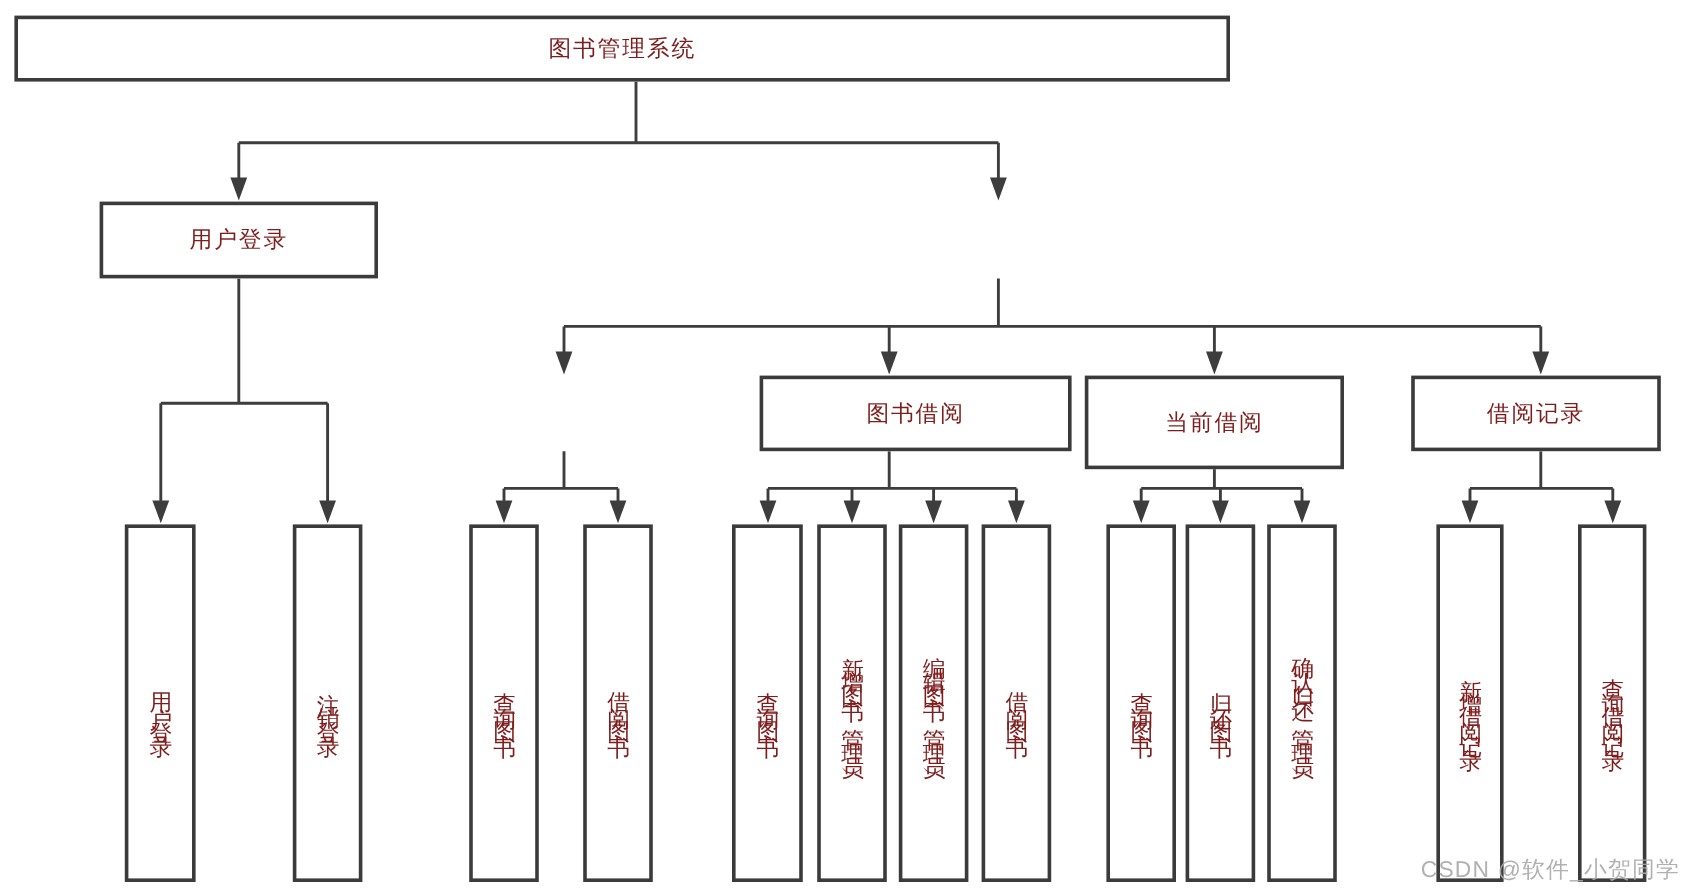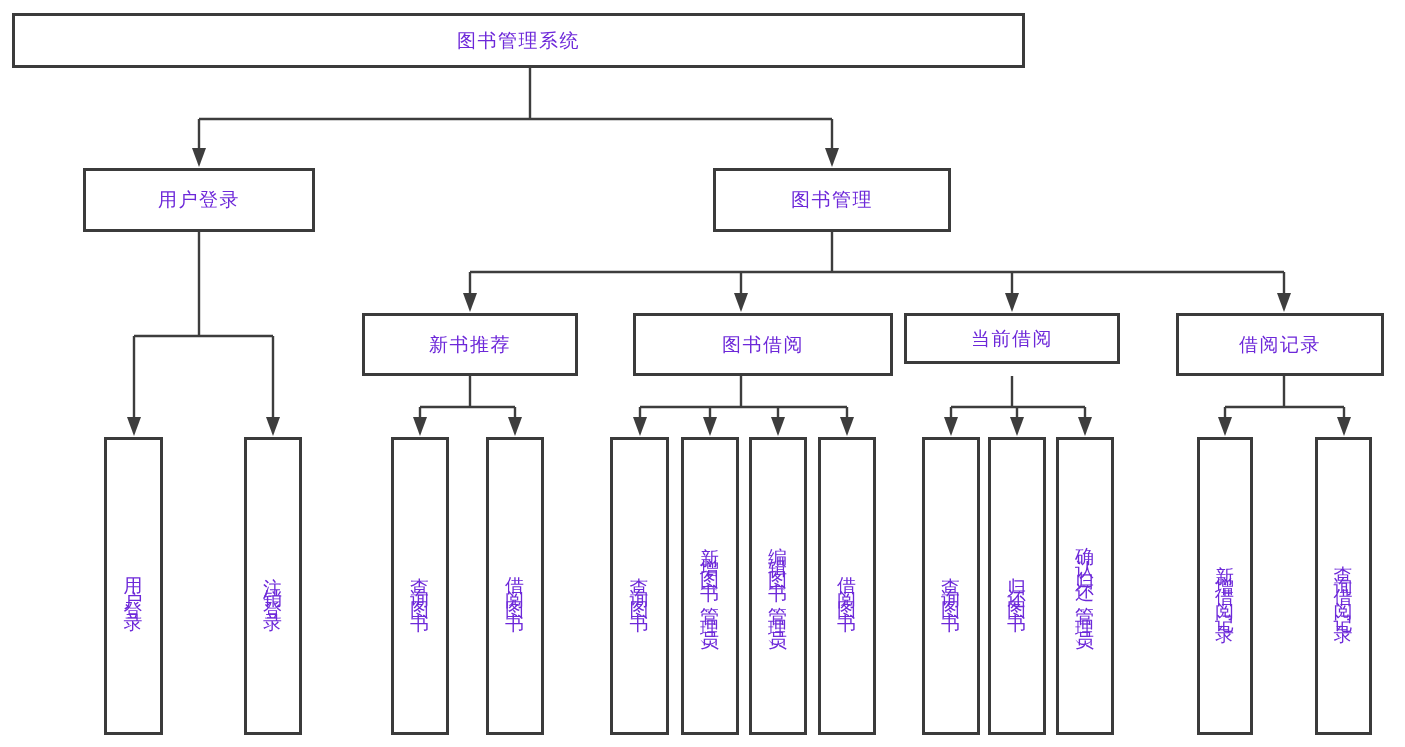--- a/index.html
+++ b/index.html
@@ -31,21 +31,21 @@
     position: absolute;
     box-sizing: border-box;
     border: 3px solid #3b3b3b;
     background: #ffffff;
     display: flex;
     align-items: center;
     justify-content: center;
     z-index: 1;
   }
   .node .lbl {
-    color: #6d28d9;
+    color: #7f1d1d;
     font-size: 19px;
     letter-spacing: 1.5px;
     white-space: nowrap;
   }
   .vnode .lbl {
     writing-mode: vertical-rl;
     text-orientation: upright;
     letter-spacing: 12px;
     white-space: normal;
     line-height: 1;
@@ -110,31 +110,25 @@
     </g>
   </svg>
 
   <div class="node" style="left:12px; top:13px; width:1013px; height:55px;">
     <span class="lbl">图书管理系统</span>
   </div>
 
   <div class="node" style="left:83px; top:168px; width:232px; height:64px;">
     <span class="lbl">用户登录</span>
   </div>
-  <div class="node" style="left:713px; top:168px; width:238px; height:64px;">
-    <span class="lbl">图书管理</span>
-  </div>
 
-  <div class="node" style="left:362px; top:313px; width:216px; height:63px;">
-    <span class="lbl">新书推荐</span>
-  </div>
   <div class="node" style="left:633px; top:313px; width:260px; height:63px;">
     <span class="lbl">图书借阅</span>
   </div>
-  <div class="node" style="left:904px; top:313px; width:216px; height:51px;">
+  <div class="node" style="left:904px; top:313px; width:216px; height:78px;">
     <span class="lbl">当前借阅</span>
   </div>
   <div class="node" style="left:1176px; top:313px; width:208px; height:63px;">
     <span class="lbl">借阅记录</span>
   </div>
 
   <div class="node vnode" style="left:104px; top:437px; width:59px; height:298px;">
     <span class="lbl">用户登录</span>
   </div>
   <div class="node vnode" style="left:244px; top:437px; width:58px; height:298px;">
@@ -171,14 +165,15 @@
     <span class="lbl">确认归还（管理员）</span>
   </div>
 
   <div class="node vnode" style="left:1197px; top:437px; width:56px; height:298px;">
     <span class="lbl">新增借阅记录</span>
   </div>
   <div class="node vnode" style="left:1315px; top:437px; width:57px; height:298px;">
     <span class="lbl">查询借阅记录</span>
   </div>
 
+  <div class="watermark">CSDN @软件_小贺同学</div>
 
 </div>
 
 </body></html>

